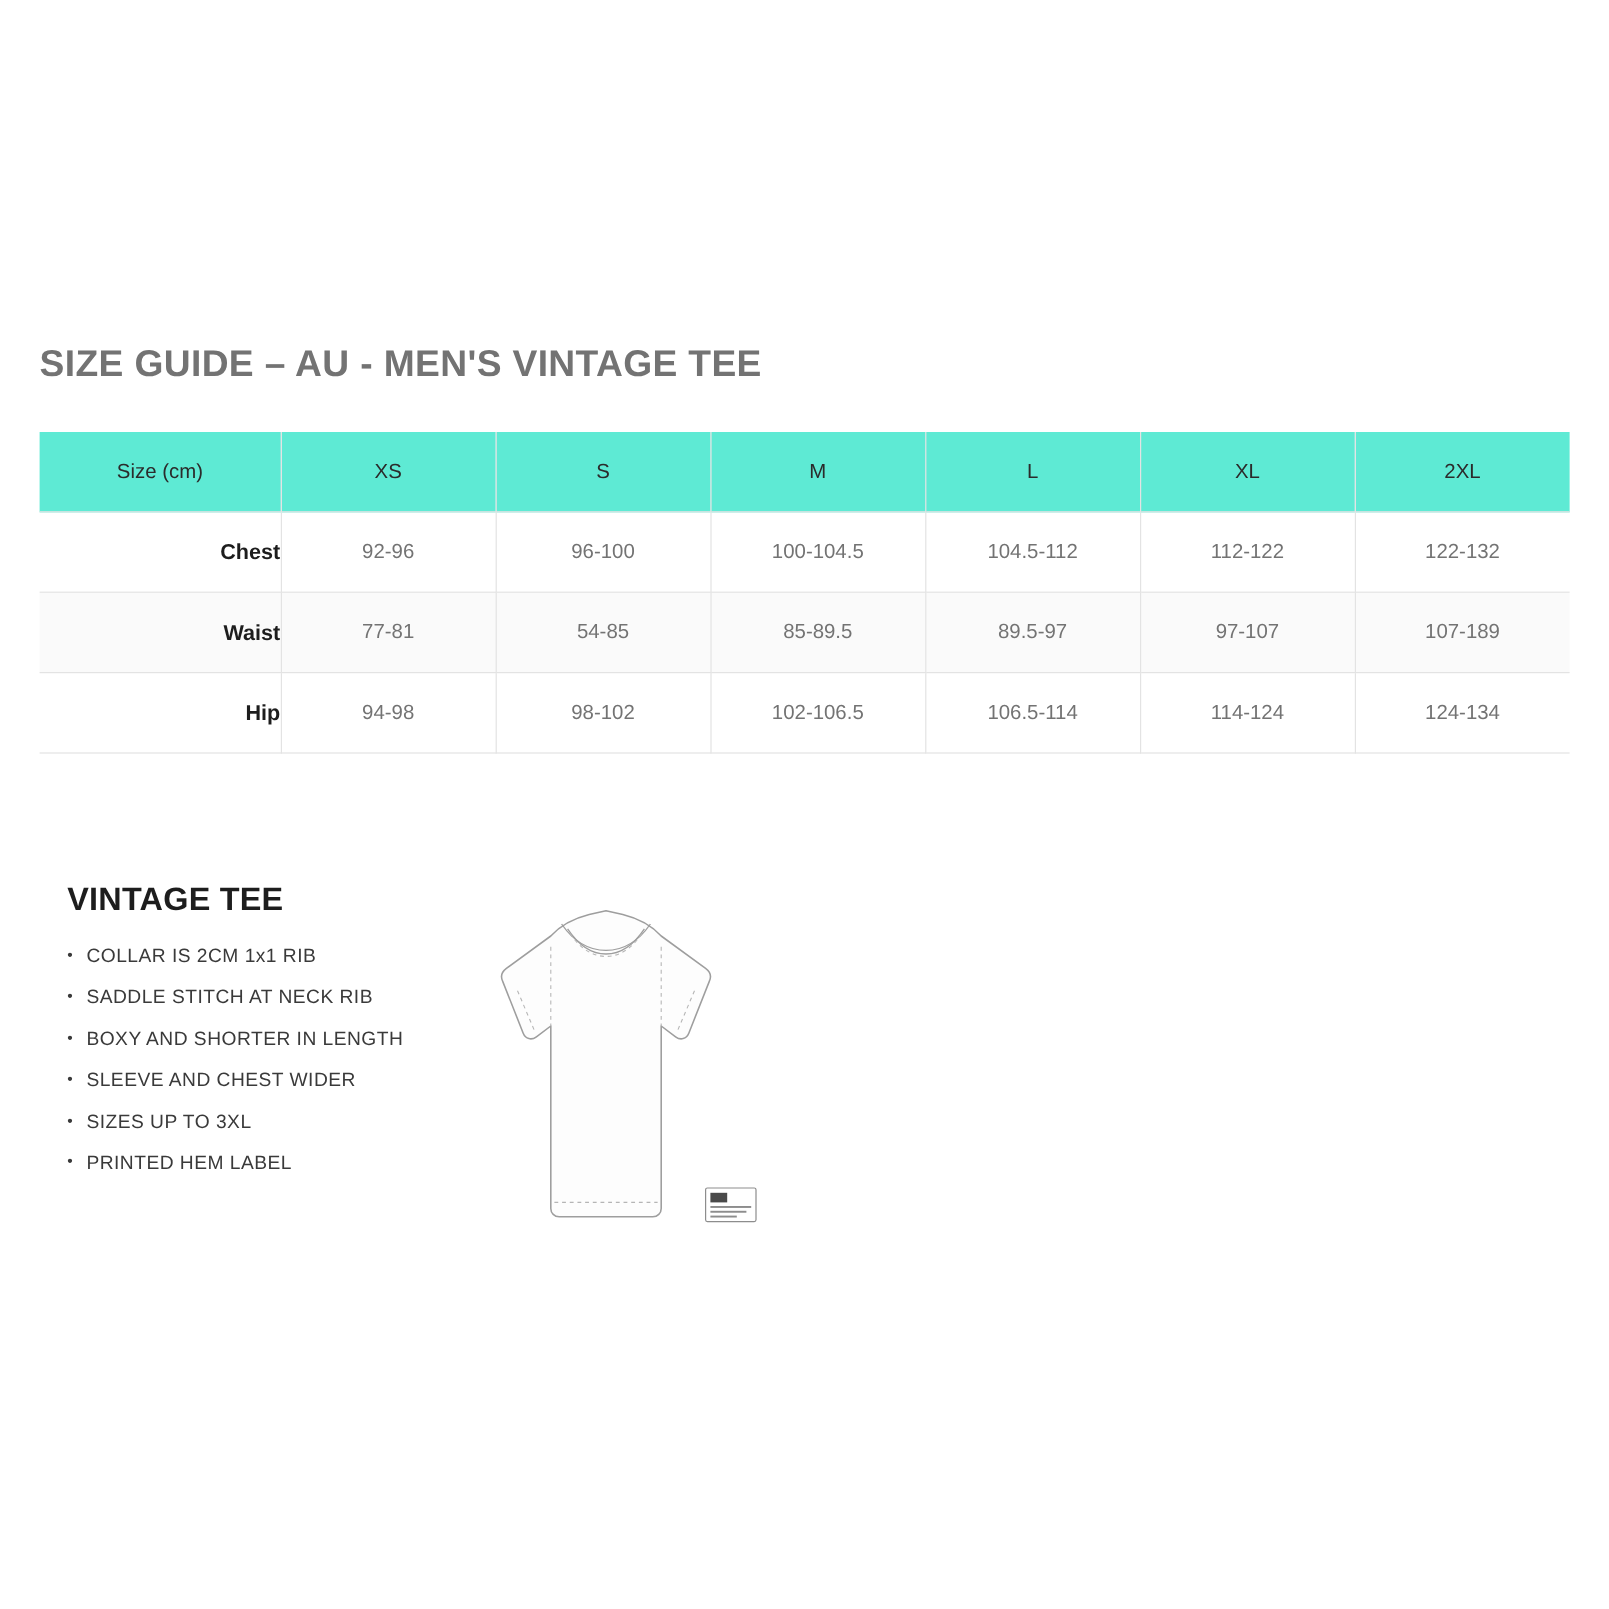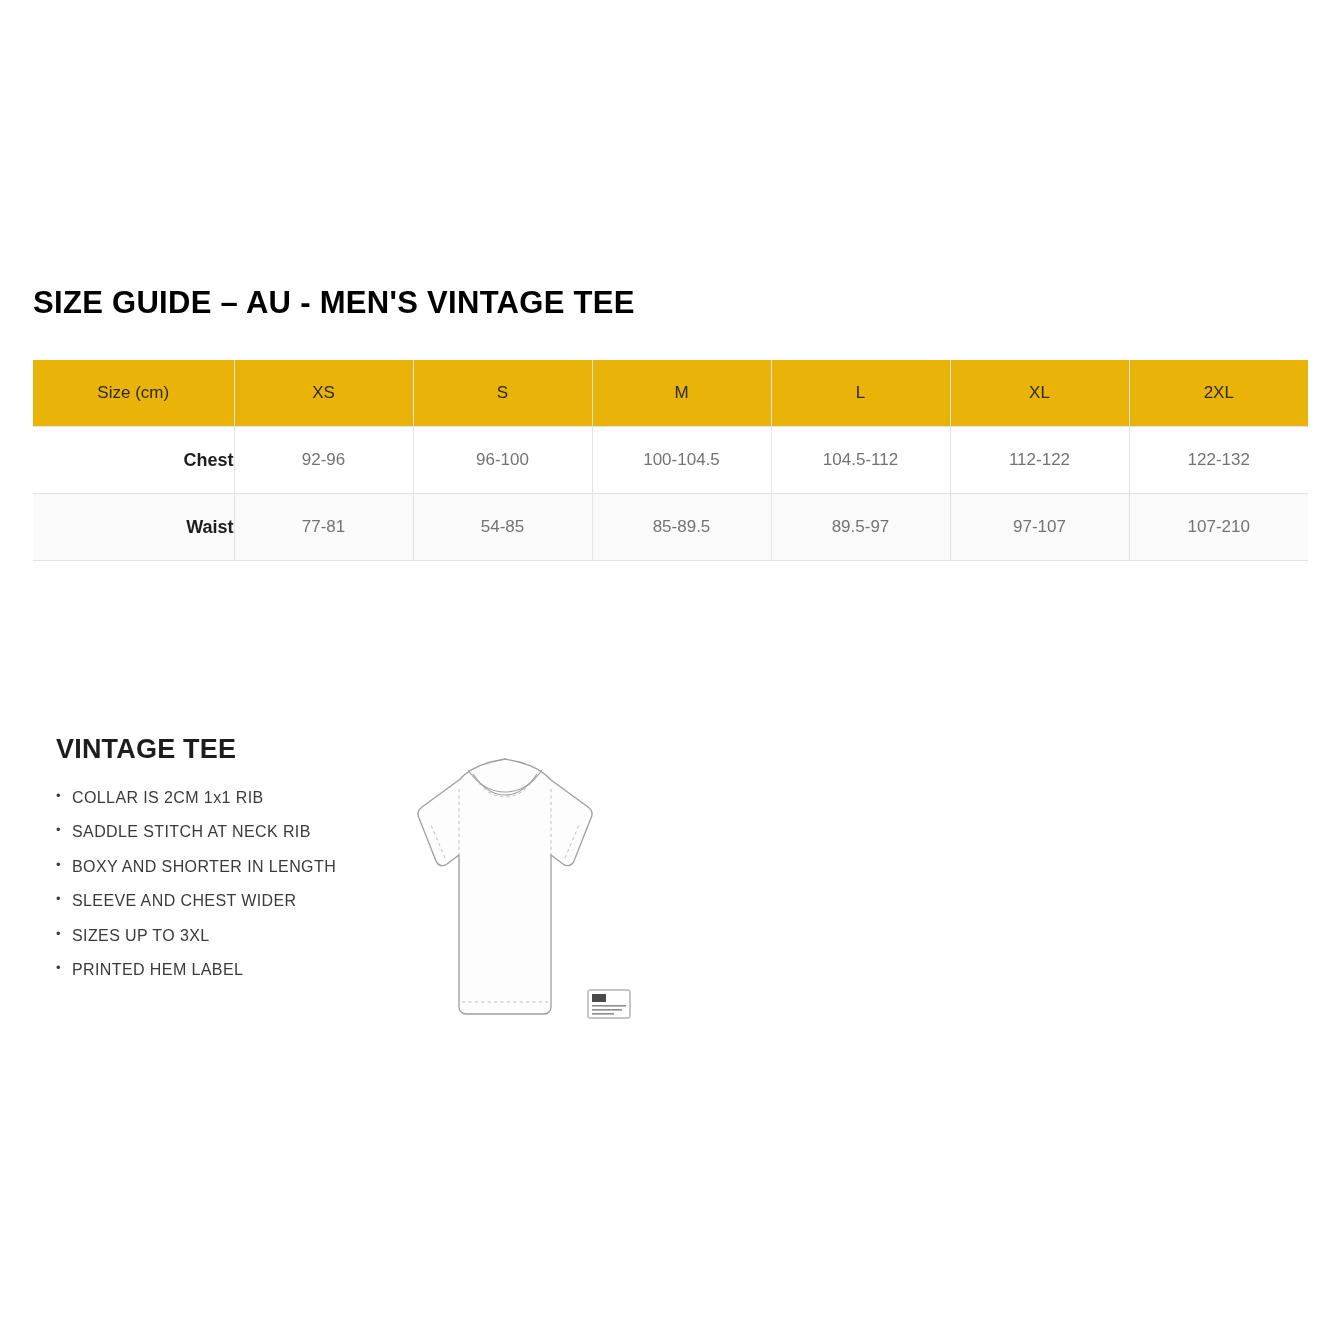--- a/index.html
+++ b/index.html
@@ -24,21 +24,21 @@
   }
 
   
   .page-title {
     position: absolute;
     left: 33px;
     top: 264px;
     font-size: 31px;
     font-weight: bold;
     letter-spacing: 0.3px;
-    color: #000000;
+    color: #737373;
     white-space: nowrap;
   }
 
   
   .size-table {
     position: absolute;
     left: 33px;
     top: 360px;
     width: 1275px;
     border-collapse: collapse;
@@ -52,21 +52,21 @@
     font-size: 17px;
     font-weight: normal;
     color: #737373;
     text-align: center;
     border-right: 1px solid #e3e3e3;
     border-bottom: 1px solid #e3e3e3;
     padding: 0;
   }
   .size-table tr > *:last-child { border-right: none; }
 
-  .size-table thead tr { background: #eab308; }
+  .size-table thead tr { background: #5eead4; }
   .size-table thead th { font-size: 17px; color: #2b2b2b; }
 
   .size-table tbody tr.alt { background: #fafafa; }
   .size-table tbody tr:last-child td { border-bottom: 1px solid #e3e3e3; }
   .size-table td.rowhead {
     font-weight: bold;
     font-size: 18px;
     color: #1d1d1d;
     text-align: right;
   }
@@ -158,21 +158,30 @@
         <td>112-122</td>
         <td>122-132</td>
       </tr>
       <tr class="alt">
         <td class="rowhead">Waist</td>
         <td>77-81</td>
         <td>54-85</td>
         <td>85-89.5</td>
         <td>89.5-97</td>
         <td>97-107</td>
-        <td>107-210</td>
+        <td>107-189</td>
+      </tr>
+      <tr>
+        <td class="rowhead">Hip</td>
+        <td>94-98</td>
+        <td>98-102</td>
+        <td>102-106.5</td>
+        <td>106.5-114</td>
+        <td>114-124</td>
+        <td>124-134</td>
       </tr>
     </tbody>
   </table>
 
   <h2 class="product-title">VINTAGE TEE</h2>
 
   <ul class="bullets">
     <li>COLLAR IS 2CM 1x1 RIB</li>
     <li>SADDLE STITCH AT NECK RIB</li>
     <li>BOXY AND SHORTER IN LENGTH</li>

